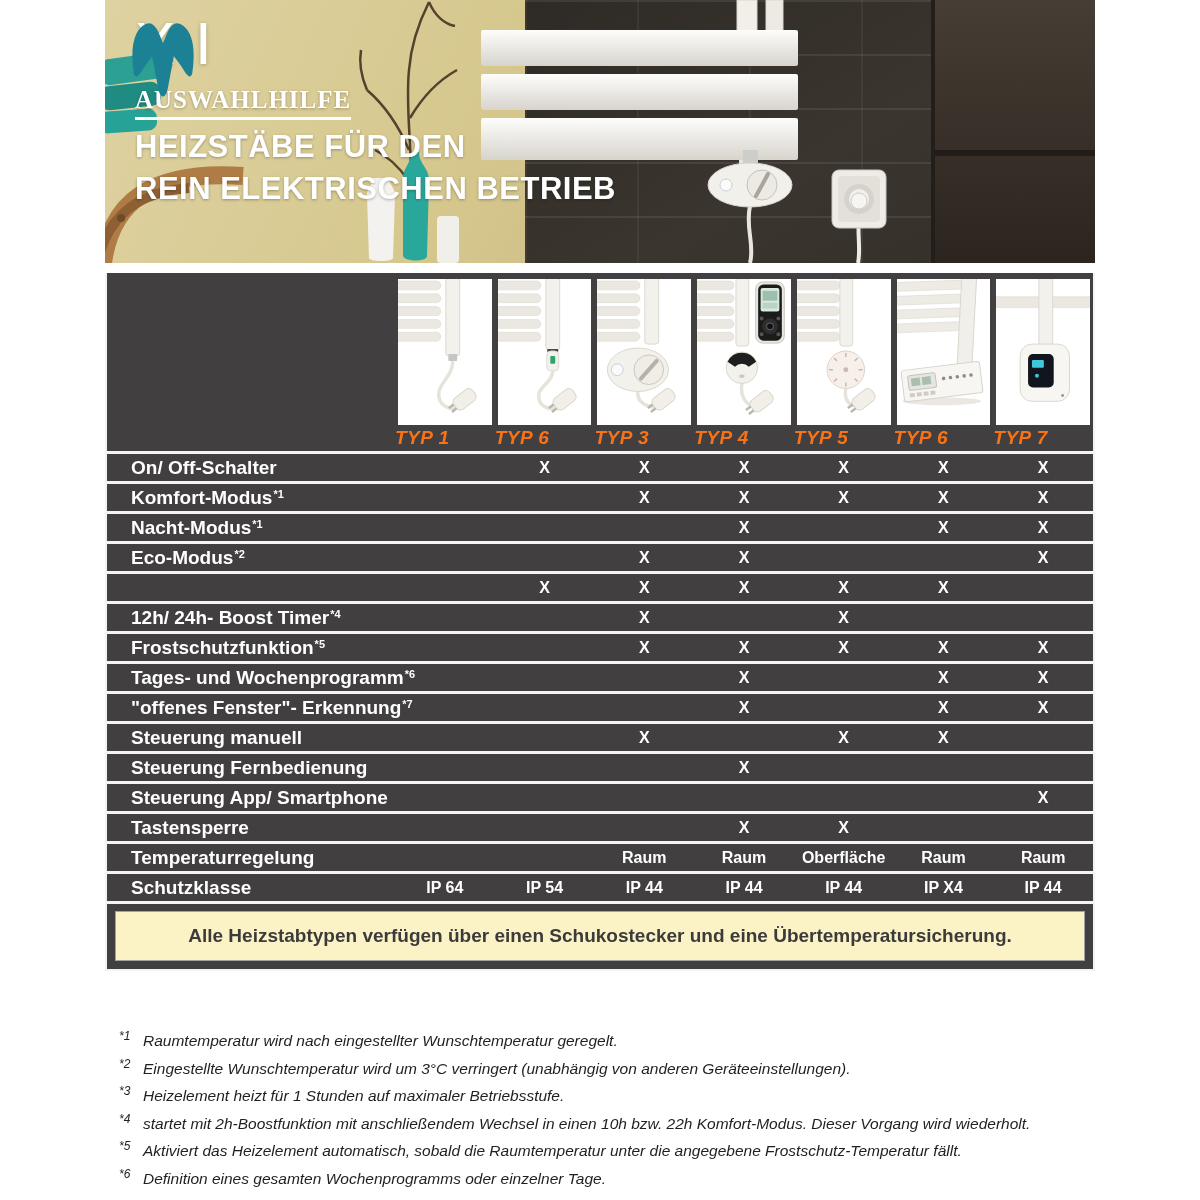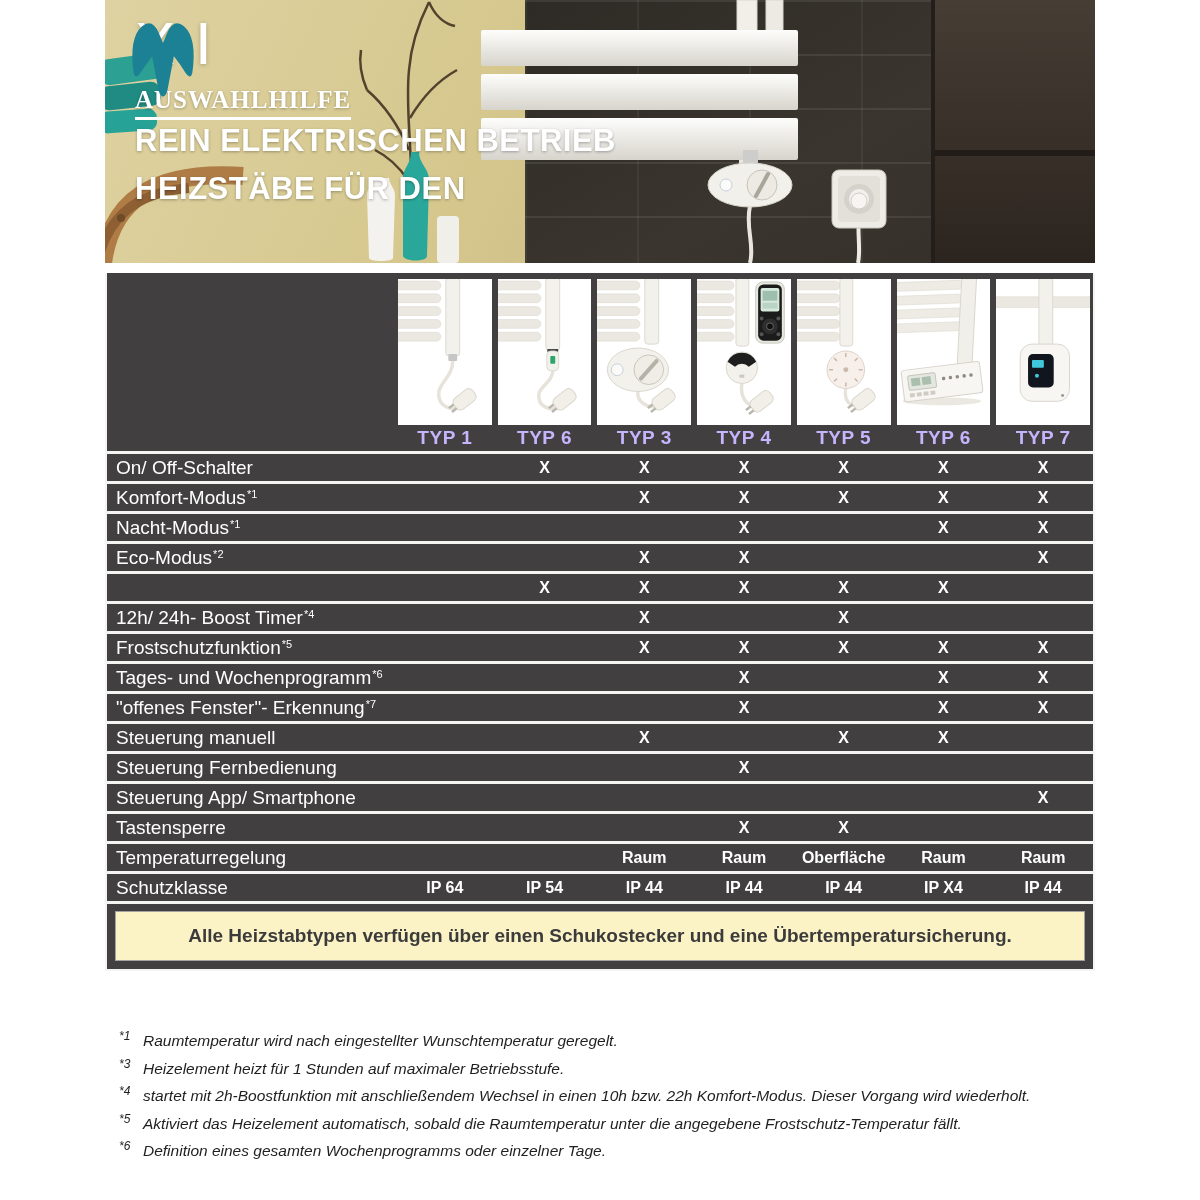--- a/index.html
+++ b/index.html
@@ -55,23 +55,23 @@
   .tblock{
     margin-top:10px;background:var(--dark);
     border-left:2px solid var(--white-line);border-right:2px solid var(--white-line);
     border-bottom:2px solid var(--white-line);
   }
   .grid-row{display:grid;grid-template-columns:288px repeat(7,1fr);}
   .pband{padding-top:6px;height:152px;}
   .pcard{margin:0 3px;background:#fff;height:146px;overflow:hidden;}
   .pcard svg{width:100%;height:100%;display:block;}
   .typ-labels{height:26px;align-items:center;}
-  .typ-label{color:#c4b5fd;font-weight:bold;font-size:19px;text-align:center;letter-spacing:.5px;}
+  .typ-label{color:#f97316;font-weight:bold;font-size:19px;letter-spacing:.5px;font-style:italic;}
   .t-row{height:30px;border-top:3px solid var(--white-line);align-items:center;}
-  .row-label{color:#fff;font-size:19px;padding-left:9px;white-space:nowrap;}
+  .row-label{color:#fff;font-size:19px;padding-left:24px;white-space:nowrap;font-weight:bold;}
   .row-label .sup{font-size:11px;position:relative;top:-6px;margin-left:1px;}
   .val-cell{color:#fff;text-align:center;font-size:16px;font-weight:bold;}
   .note-wrap{border-top:3px solid var(--white-line);padding:7px 8px 8px 8px;}
   .note-bar{
     background:var(--note-bg);border:1px solid #a3a3a3;text-align:center;
     font-size:19px;font-weight:bold;color:#3b3b3b;padding:13px 6px;
   }
 
   
   .footnotes{margin:54px 0 0 14px;font-style:italic;color:#1f1f1f;
@@ -151,22 +151,22 @@
     <div class="hero-text">
       <div class="logo">
         <span class="lt">XI</span>
         <svg class="m-mark" viewBox="0 0 86 104">
           <path d="M8 70 Q2 28 18 14 Q30 4 38 22 L43 34 L48 22 Q56 4 68 14 Q84 28 78 70 Q76 78 70 70 Q64 60 56 50 L48 92 Q43 104 38 92 L30 50 Q22 60 16 70 Q10 78 8 70 Z" fill="var(--teal)"></path>
         </svg>
       </div>
       <div>
         <span class="kicker">AUSWAHLHILFE</span>
       </div>
+      <div class="h-title">HEIZSTÄBE FÜR DEN</div>
       <div class="h-title" style="margin-top:0;">REIN ELEKTRISCHEN BETRIEB</div>
-      <div class="h-title">HEIZSTÄBE FÜR DEN</div>
     </div>
   </div>
 
   <div class="tblock">
 
     <div class="grid-row pband">
       <div></div>
 
       <div class="pcard">
         <svg viewBox="0 0 88 148">
@@ -525,20 +525,21 @@
 </div>
 
     <div class="note-wrap">
       <div class="note-bar">Alle Heizstabtypen verfügen über einen Schukostecker und eine Übertemperatursicherung.</div>
     </div>
   </div>
 
   <div class="footnotes">
   <div><span class="fn-m">*1</span><span class="fn-t">Raumtemperatur wird nach eingestellter Wunschtemperatur geregelt.</span></div>
 
+  <div><span class="fn-m">*2</span><span class="fn-t">Eingestellte Wunschtemperatur wird um 3°C verringert (unabhängig von anderen Geräteeinstellungen).</span></div>
 
   <div><span class="fn-m">*3</span><span class="fn-t">Heizelement heizt für 1 Stunden auf maximaler Betriebsstufe.</span></div>
 
   <div><span class="fn-m">*4</span><span class="fn-t">startet mit 2h-Boostfunktion mit anschließendem Wechsel in einen 10h bzw. 22h Komfort-Modus. Dieser Vorgang wird wiederholt.</span></div>
 
   <div><span class="fn-m">*5</span><span class="fn-t">Aktiviert das Heizelement automatisch, sobald die Raumtemperatur unter die angegebene Frostschutz-Temperatur fällt.</span></div>
 
   <div><span class="fn-m">*6</span><span class="fn-t">Definition eines gesamten Wochenprogramms oder einzelner Tage.</span></div>
 
 

